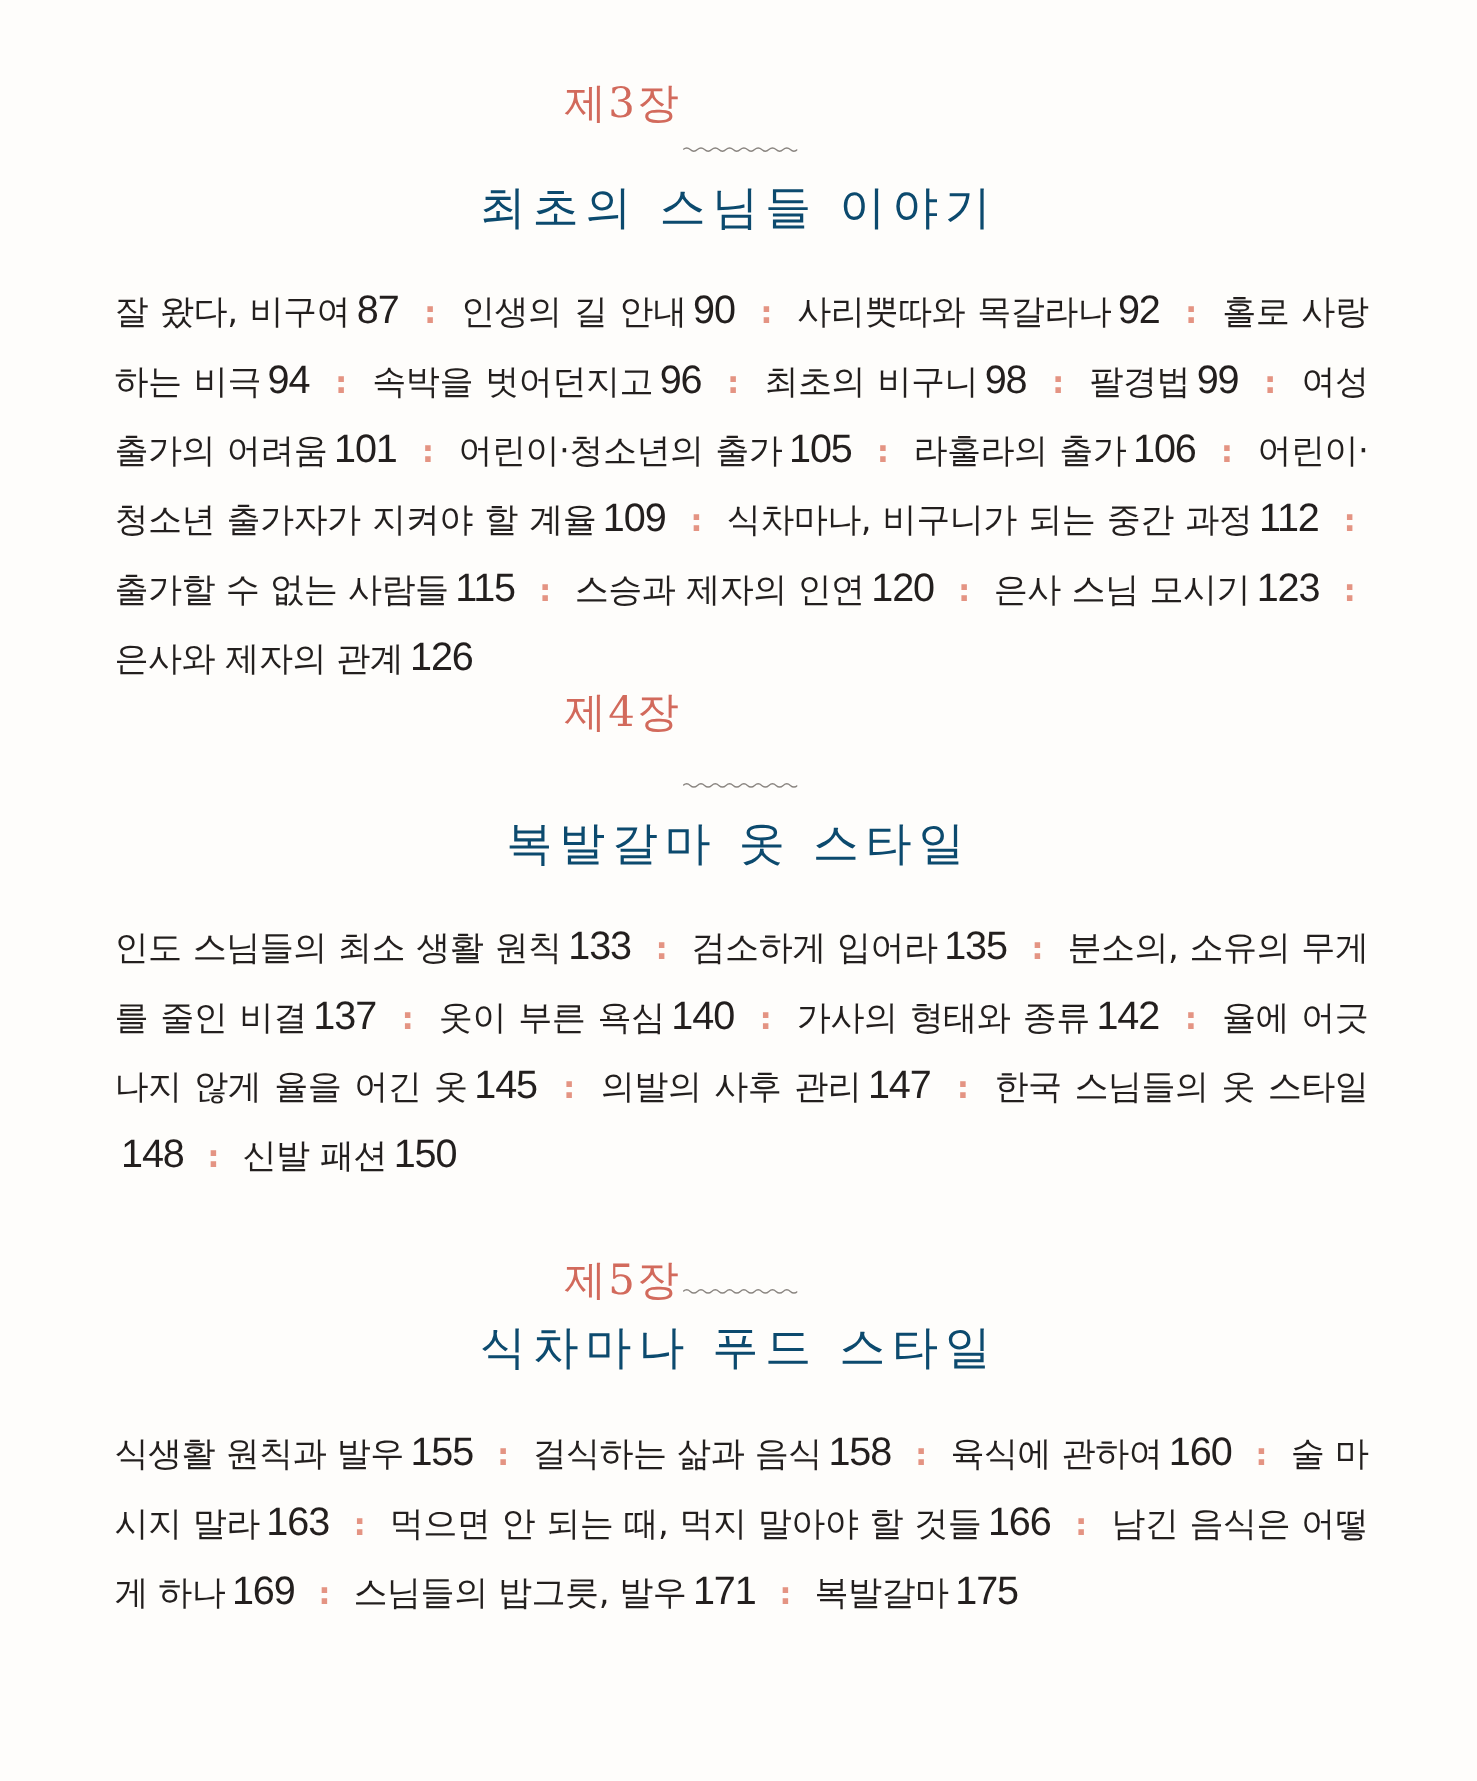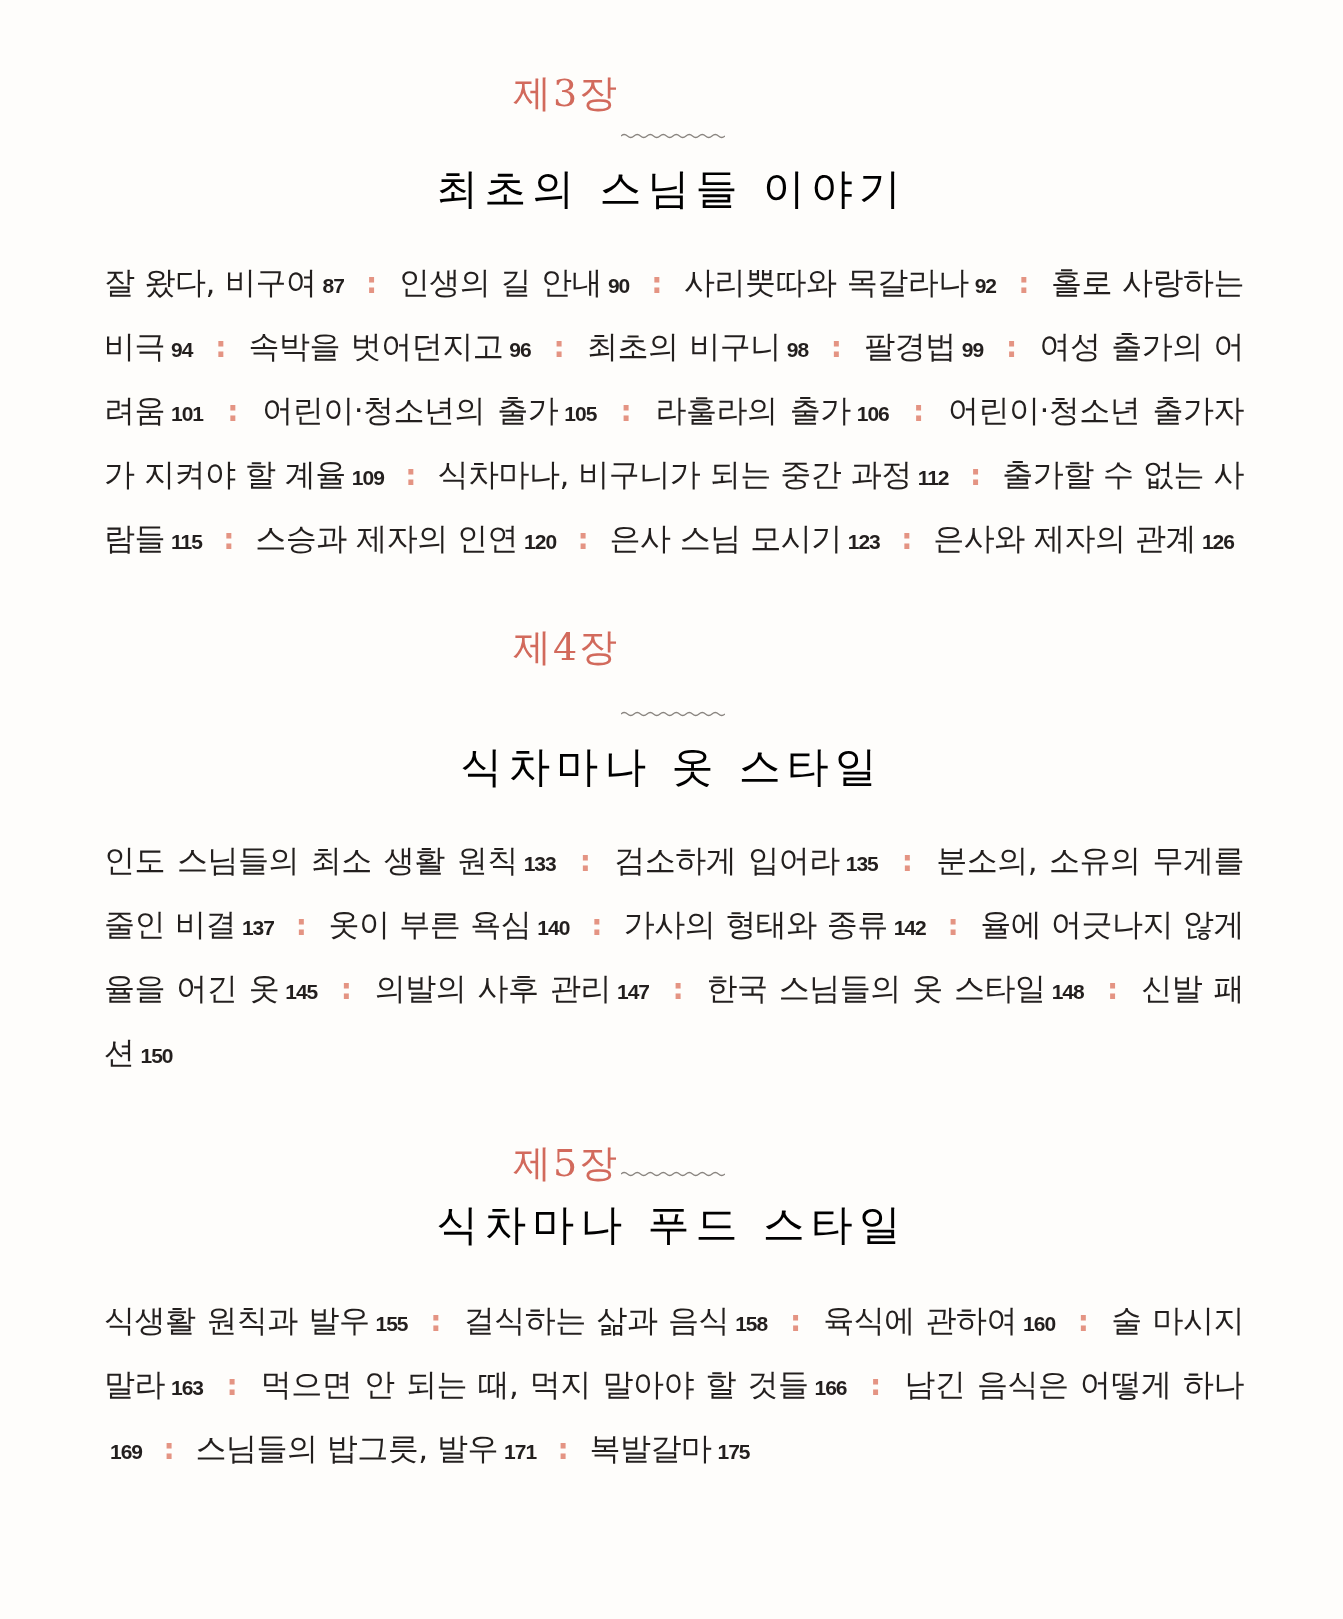--- a/index.html
+++ b/index.html
@@ -38,38 +38,38 @@
       height: 8px;
     }
     .chapter-title {
       position: absolute;
       left: 0;
       width: 1343px;
       text-align: center;
       font-family: "DejaVu Sans", "Liberation Sans", sans-serif;
       font-weight: 300;
       font-size: 42px;
-      color: #000000;
+      color: #0c4a6e;
       letter-spacing: 6px;
       line-height: 1;
     }
     .toc-body {
       position: absolute;
       left: 104px;
       width: 1140px;
       font-size: 31px;
       line-height: 60px;
       text-align: justify;
       letter-spacing: -0.5px;
     }
     .entry-title { }
     .entry-page {
       font-family: "Liberation Sans", sans-serif;
-      font-weight: bold;
-      font-size: 21px;
+      font-weight: normal;
+      font-size: 36px;
       letter-spacing: -1px;
       margin-left: 6px;
     }
     .sep {
       display: inline-block;
       color: #e49483;
       font-weight: bold;
       margin: 0 12px;
       font-size: 28px;
     }
@@ -84,21 +84,21 @@
   </svg>
   <div class="chapter-title" style="top:168px;">최초의 스님들 이야기</div>
   <div class="toc-body" style="top:252px;"><span><span class="entry-title">잘 왔다, 비구여</span><span class="entry-page">87</span></span> <span class="sep">:</span> <span><span class="entry-title">인생의 길 안내</span><span class="entry-page">90</span></span> <span class="sep">:</span> <span><span class="entry-title">사리뿟따와 목갈라나</span><span class="entry-page">92</span></span> <span class="sep">:</span> <span><span class="entry-title">홀로 사랑하는 비극</span><span class="entry-page">94</span></span> <span class="sep">:</span> <span><span class="entry-title">속박을 벗어던지고</span><span class="entry-page">96</span></span> <span class="sep">:</span> <span><span class="entry-title">최초의 비구니</span><span class="entry-page">98</span></span> <span class="sep">:</span> <span><span class="entry-title">팔경법</span><span class="entry-page">99</span></span> <span class="sep">:</span> <span><span class="entry-title">여성 출가의 어려움</span><span class="entry-page">101</span></span> <span class="sep">:</span> <span><span class="entry-title">어린이·청소년의 출가</span><span class="entry-page">105</span></span> <span class="sep">:</span> <span><span class="entry-title">라훌라의 출가</span><span class="entry-page">106</span></span> <span class="sep">:</span> <span><span class="entry-title">어린이·청소년 출가자가 지켜야 할 계율</span><span class="entry-page">109</span></span> <span class="sep">:</span> <span><span class="entry-title">식차마나, 비구니가 되는 중간 과정</span><span class="entry-page">112</span></span> <span class="sep">:</span> <span><span class="entry-title">출가할 수 없는 사람들</span><span class="entry-page">115</span></span> <span class="sep">:</span> <span><span class="entry-title">스승과 제자의 인연</span><span class="entry-page">120</span></span> <span class="sep">:</span> <span><span class="entry-title">은사 스님 모시기</span><span class="entry-page">123</span></span> <span class="sep">:</span> <span><span class="entry-title">은사와 제자의 관계</span><span class="entry-page">126</span></span></div>
 </section>
 
 <section class="chapter">
   <div class="chapter-num" style="top:628px;">제4장</div>
   <svg class="wave" style="top:710px;" viewBox="0 0 104 8">
     <path d="M0 4 q3.25 -3 6.5 0 t6.5 0 t6.5 0 t6.5 0 t6.5 0 t6.5 0 t6.5 0 t6.5 0 t6.5 0 t6.5 0 t6.5 0 t6.5 0 t6.5 0 t6.5 0 t6.5 0 t6.5 0" fill="none" stroke="#8a8580" stroke-width="1.2"></path>
   </svg>
-  <div class="chapter-title" style="top:746px;">식차마나 옷 스타일</div>
+  <div class="chapter-title" style="top:746px;">복발갈마 옷 스타일</div>
   <div class="toc-body" style="top:830px;"><span><span class="entry-title">인도 스님들의 최소 생활 원칙</span><span class="entry-page">133</span></span> <span class="sep">:</span> <span><span class="entry-title">검소하게 입어라</span><span class="entry-page">135</span></span> <span class="sep">:</span> <span><span class="entry-title">분소의, 소유의 무게를 줄인 비결</span><span class="entry-page">137</span></span> <span class="sep">:</span> <span><span class="entry-title">옷이 부른 욕심</span><span class="entry-page">140</span></span> <span class="sep">:</span> <span><span class="entry-title">가사의 형태와 종류</span><span class="entry-page">142</span></span> <span class="sep">:</span> <span><span class="entry-title">율에 어긋나지 않게 율을 어긴 옷</span><span class="entry-page">145</span></span> <span class="sep">:</span> <span><span class="entry-title">의발의 사후 관리</span><span class="entry-page">147</span></span> <span class="sep">:</span> <span><span class="entry-title">한국 스님들의 옷 스타일</span><span class="entry-page">148</span></span> <span class="sep">:</span> <span><span class="entry-title">신발 패션</span><span class="entry-page">150</span></span></div>
 </section>
 
 <section class="chapter">
   <div class="chapter-num" style="top:1144px;">제5장</div>
   <svg class="wave" style="top:1170px;" viewBox="0 0 104 8">
     <path d="M0 4 q3.25 -3 6.5 0 t6.5 0 t6.5 0 t6.5 0 t6.5 0 t6.5 0 t6.5 0 t6.5 0 t6.5 0 t6.5 0 t6.5 0 t6.5 0 t6.5 0 t6.5 0 t6.5 0 t6.5 0" fill="none" stroke="#8a8580" stroke-width="1.2"></path>
   </svg>
   <div class="chapter-title" style="top:1204px;">식차마나 푸드 스타일</div>
   <div class="toc-body" style="top:1290px;"><span><span class="entry-title">식생활 원칙과 발우</span><span class="entry-page">155</span></span> <span class="sep">:</span> <span><span class="entry-title">걸식하는 삶과 음식</span><span class="entry-page">158</span></span> <span class="sep">:</span> <span><span class="entry-title">육식에 관하여</span><span class="entry-page">160</span></span> <span class="sep">:</span> <span><span class="entry-title">술 마시지 말라</span><span class="entry-page">163</span></span> <span class="sep">:</span> <span><span class="entry-title">먹으면 안 되는 때, 먹지 말아야 할 것들</span><span class="entry-page">166</span></span> <span class="sep">:</span> <span><span class="entry-title">남긴 음식은 어떻게 하나</span><span class="entry-page">169</span></span> <span class="sep">:</span> <span><span class="entry-title">스님들의 밥그릇, 발우</span><span class="entry-page">171</span></span> <span class="sep">:</span> <span><span class="entry-title">복발갈마</span><span class="entry-page">175</span></span></div>

